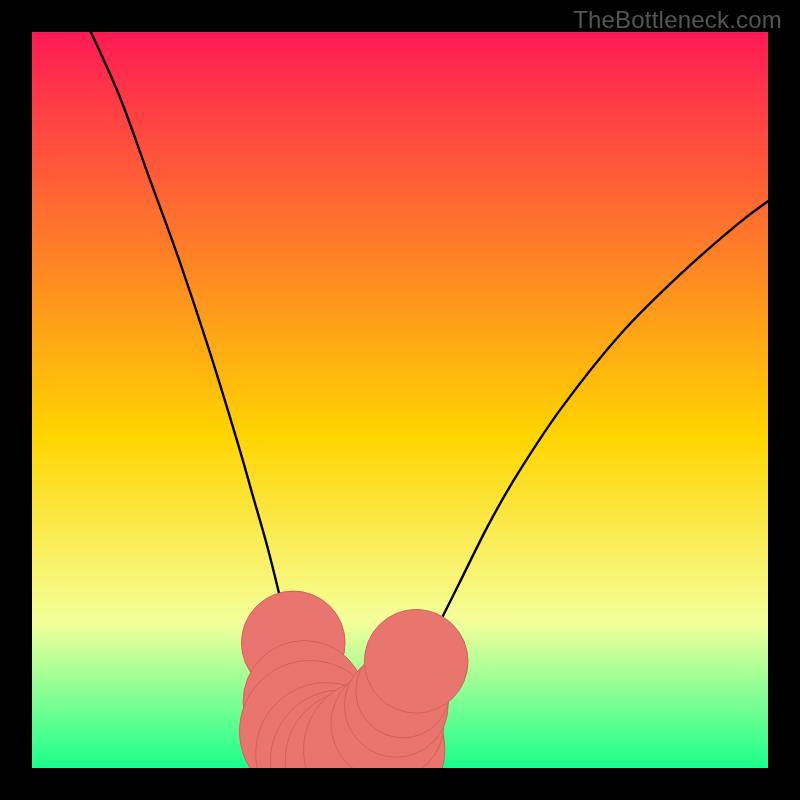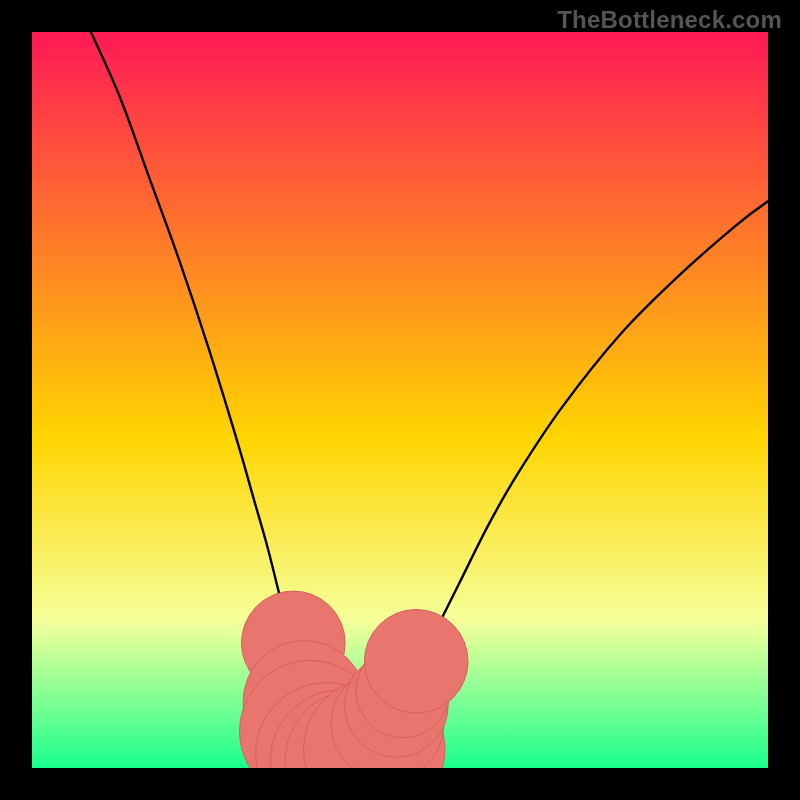--- a/index.html
+++ b/index.html
@@ -26,21 +26,21 @@
     width: 736px;
     height: 736px;
     overflow: hidden;
   }
   .watermark {
     position: absolute;
     top: 6px;
     right: 18px;
     color: #555;
     font-size: 24px;
-    font-weight: 700;
+    font-weight: 400;
     letter-spacing: 0.2px;
   }
   svg { display: block; }
 </style>
 </head>
 <body>
 
 <div class="frame">
   <div class="watermark">TheBottleneck.com</div>
   <div class="plot">

